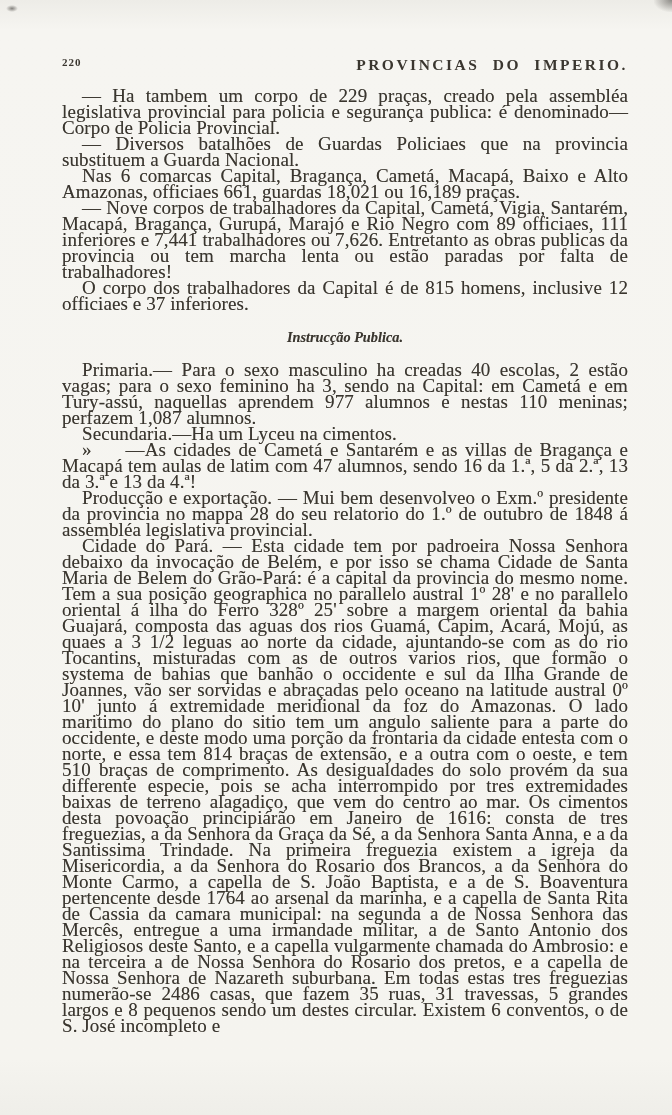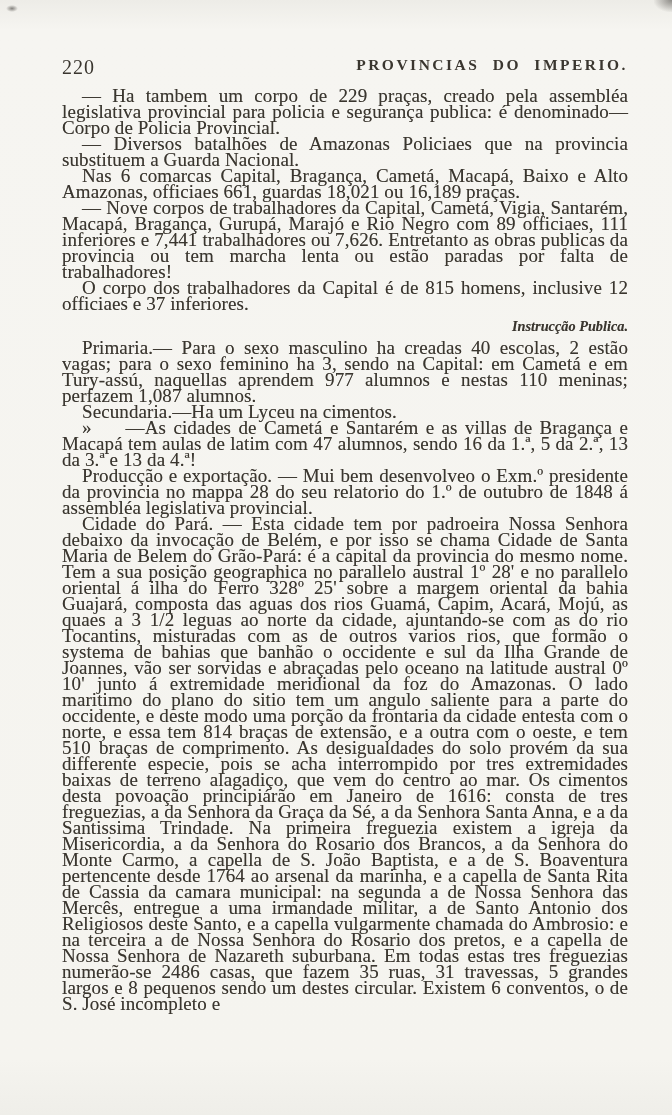--- a/index.html
+++ b/index.html
@@ -31,22 +31,22 @@
     background: radial-gradient(ellipse at top right, rgba(45,42,38,.5), rgba(45,42,38,0) 75%);
   }
   .running-head {
     position: relative;
     height: 24px;
     margin-bottom: 8px;
   }
   .page-num {
     position: absolute;
     left: 0; top: 0;
-    font-weight: normal;
-    font-size: 20px;
+    font-weight: bold;
+    font-size: 11px;
     letter-spacing: 1px;
   }
   .head-title {
     position: absolute;
     left: 0; right: 0; top: 0;
     text-align: right;
     font-weight: bold;
     font-size: 15.5px;
     letter-spacing: 2.5px;
     word-spacing: 7px;
@@ -54,24 +54,24 @@
   .para {
     margin: 0;
     font-size: 19px;
     line-height: 16px;
     text-align: justify;
     text-indent: 20px;
     letter-spacing: 0.1px;
     text-shadow: 0 0 0.4px rgba(58,54,47,0.45);
   }
   .section-head {
-    margin: 6px 0;
+    margin: 17px 0;
     font-size: 14.3px;
     line-height: 16px;
-    text-align: right;
+    text-align: center;
     font-style: italic;
     text-indent: 0;
     text-shadow: 0 0 0.4px rgba(58,54,47,0.45);
   }
   .lead-italic {
   }
   .ditto {
     display: inline-block;
     text-indent: 0;
     margin-right: 34px;
@@ -87,21 +87,21 @@
 
   <header class="running-head">
     <span class="page-num">220</span>
     <span class="head-title">PROVINCIAS DO IMPERIO.</span>
   </header>
 
   <main>
 
     <p class="para">— Ha tambem um corpo de 229 praças, creado pela assembléa legislativa provincial para policia e segurança publica: é denominado—Corpo de Policia Provincial.</p>
 
-    <p class="para">— Diversos batalhões de Amazonas Policiaes que na provincia substituem a Guarda Nacional.</p>
+    <p class="para">— Diversos batalhões de Guardas Policiaes que na provincia substituem a Guarda Nacional.</p>
 
     <p class="para">Nas 6 comarcas Capital, Bragança, Cametá, Macapá, Baixo e Alto Amazonas, officiaes 661, guardas 18,021 ou 16,189 praças.</p>
 
     <p class="para">— Nove corpos de trabalhadores da Capital, Cametá, Vigia, Santarém, Macapá, Bragança, Gurupá, Marajó e Rio Negro com 89 officiaes, 111 inferiores e 7,441 trabalhadores ou 7,626. Entretanto as obras publicas da provincia ou tem marcha lenta ou estão paradas por falta de trabalhadores!</p>
 
     <p class="para">O corpo dos trabalhadores da Capital é de 815 homens, inclusive 12 officiaes e 37 inferiores.</p>
 
     <h2 class="section-head">Instrucção Publica.</h2>
 
     <p class="para">Primaria.— Para o sexo masculino ha creadas 40 escolas, 2 estão vagas; para o sexo feminino ha 3, sendo na Capital: em Cametá e em Tury-assú, naquellas aprendem 977 alumnos e nestas 110 meninas; perfazem 1,087 alumnos.</p>

